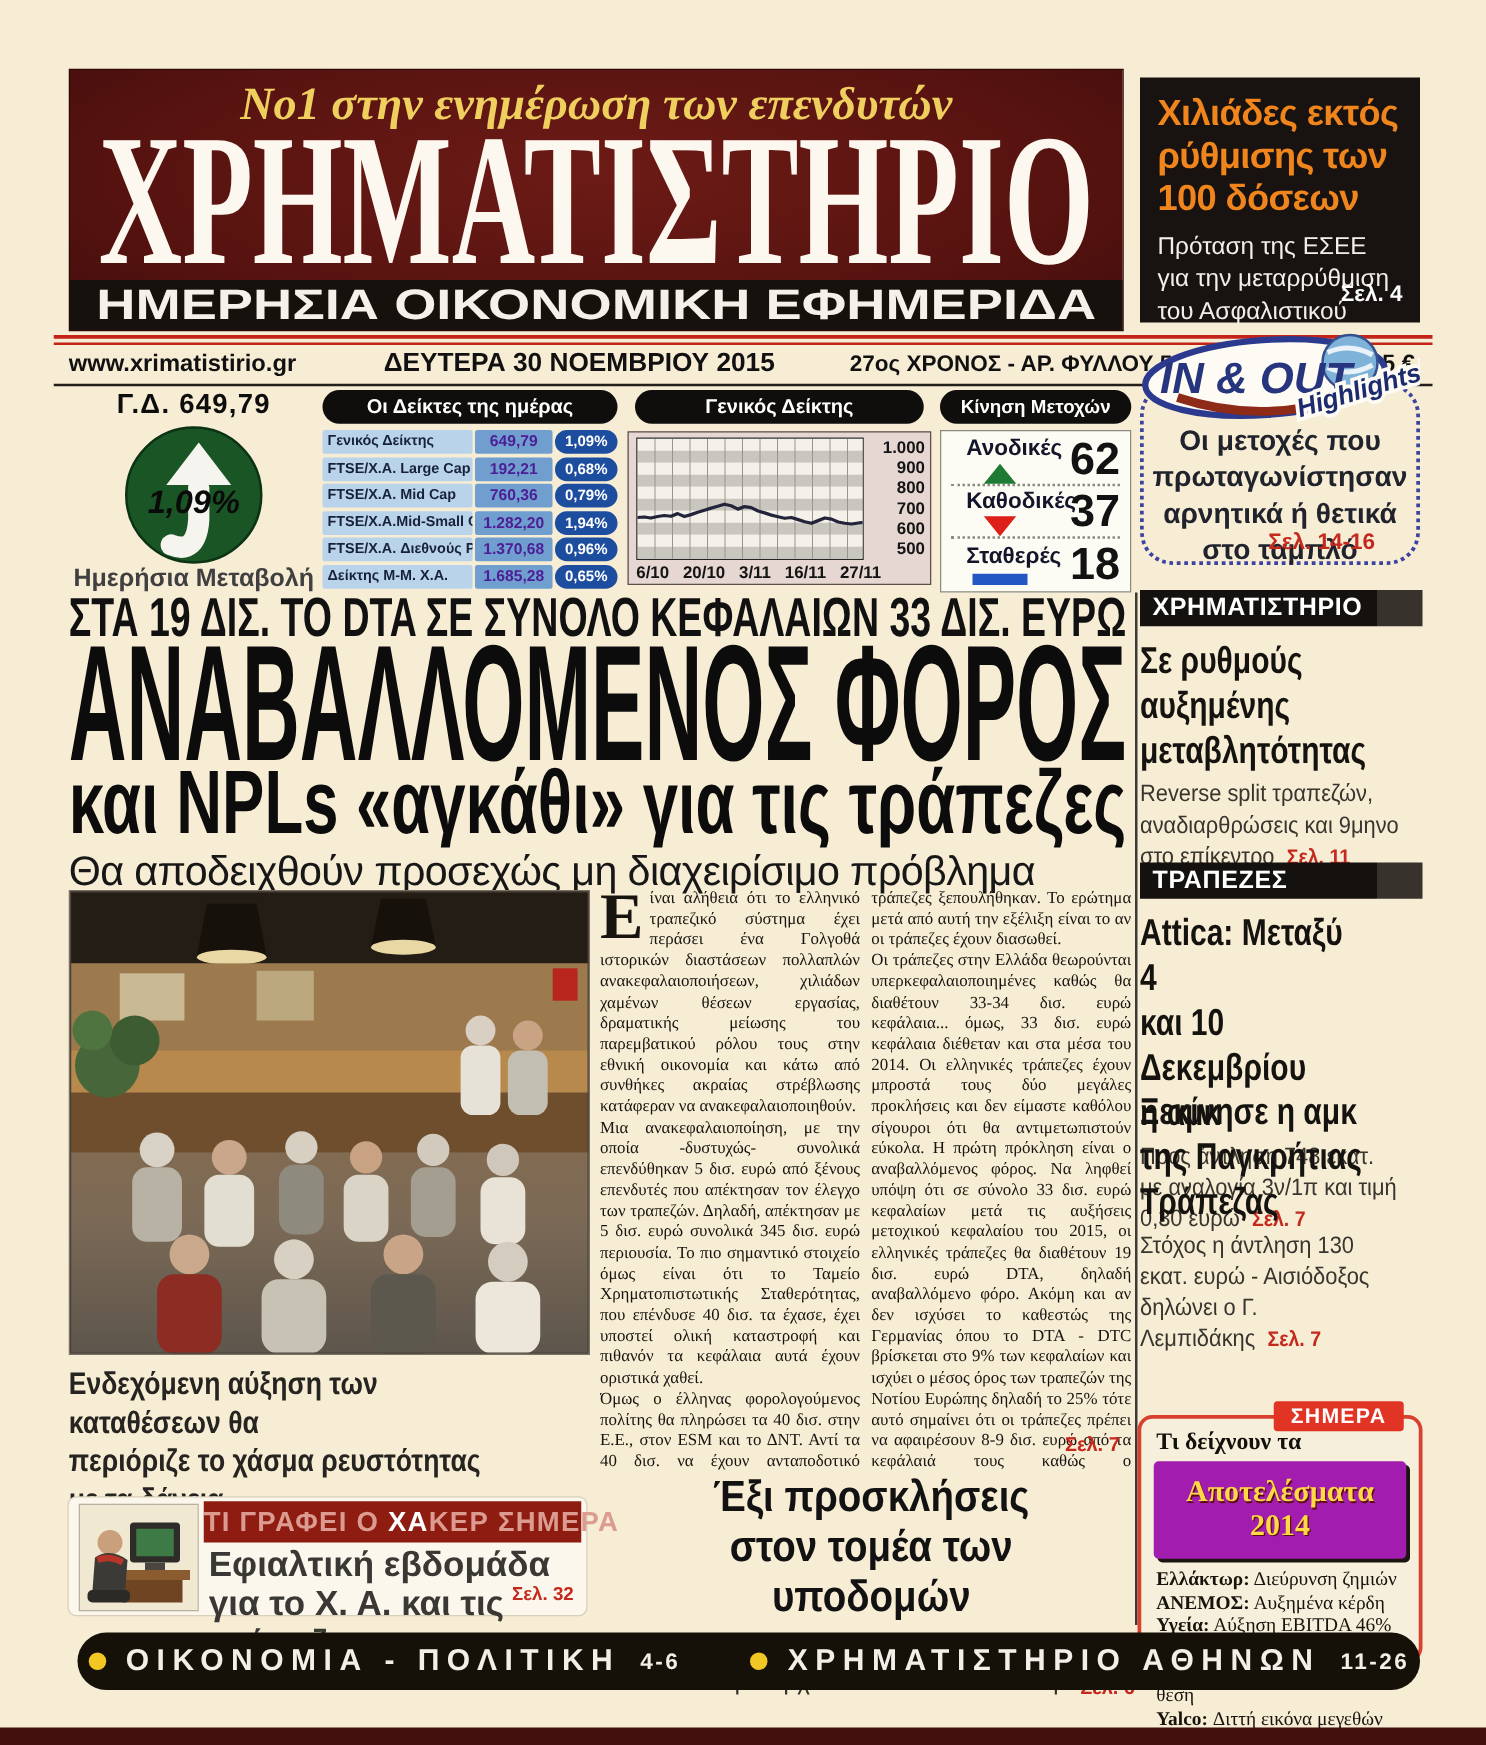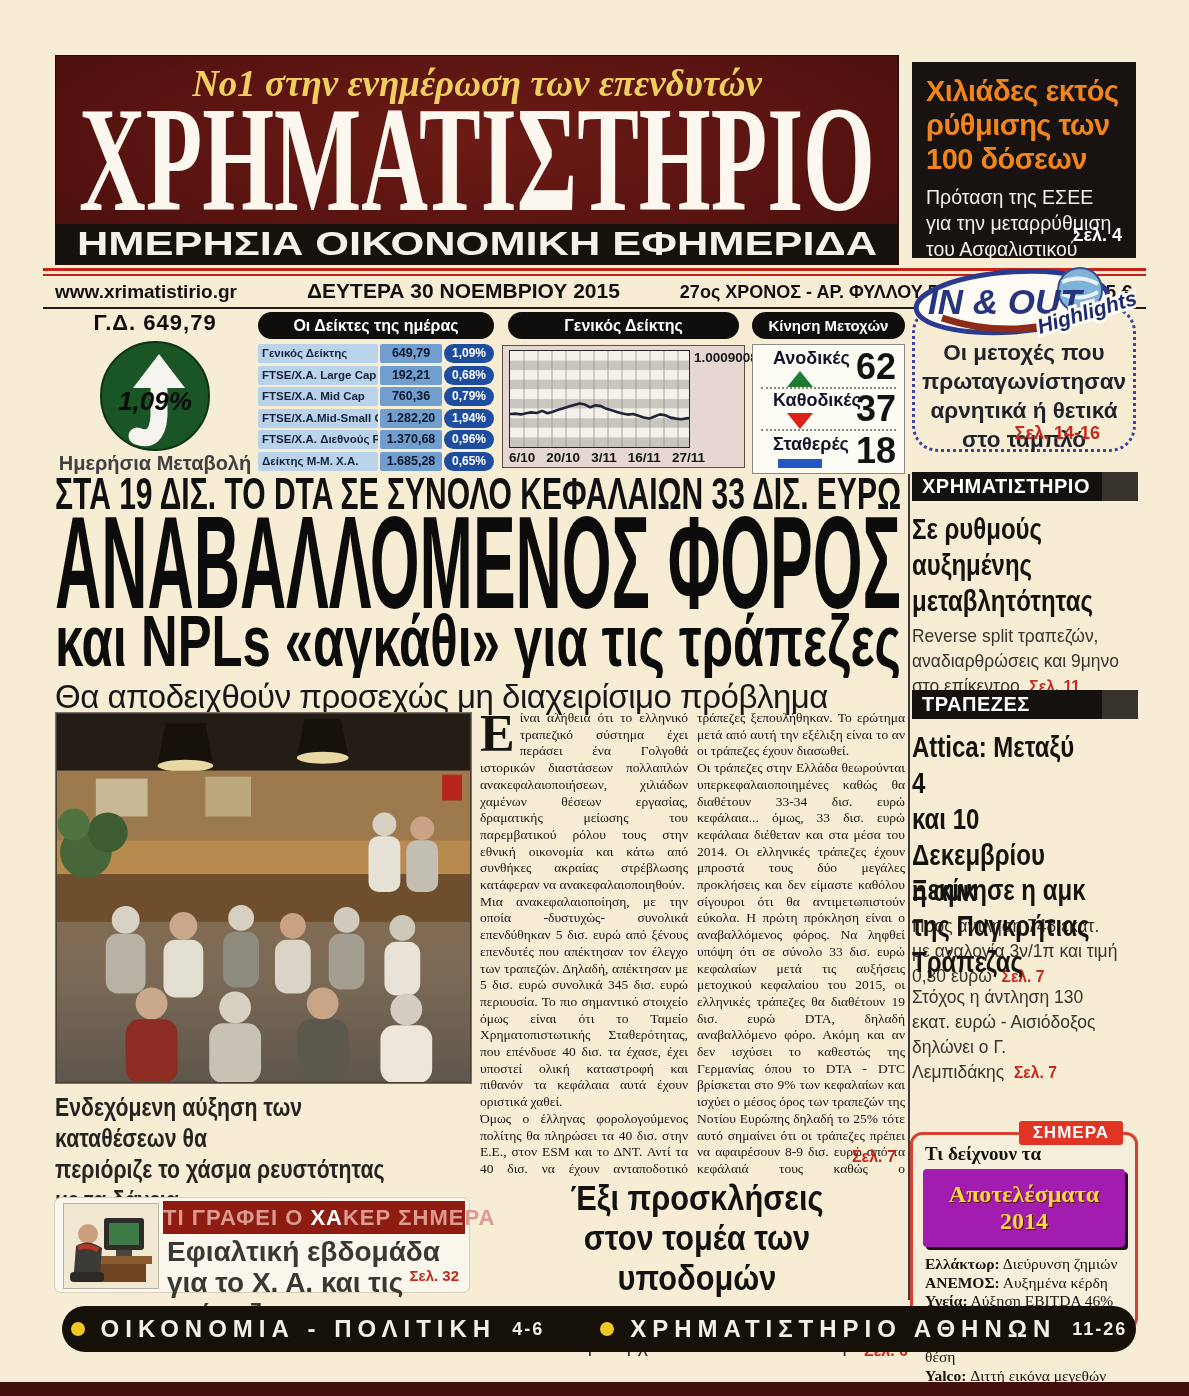--- a/index.html
+++ b/index.html
@@ -40,28 +40,28 @@
   .gdchange{position:absolute;left:0;top:142px;width:100%;font-weight:bold;font-size:20px;color:#404040;}
 
   .idx{left:258px;top:312px;width:236px;}
   .pillhead{background:#0f0e0c;color:#fff;border-radius:14px;height:27px;line-height:27px;
     text-align:center;font-weight:bold;font-size:16px;}
   .idxrows{margin-top:5px;}
   .idxrow{display:flex;gap:2px;margin-bottom:2.5px;height:19px;}
   .idxrow .n{flex:1;background:#b9d3ea;border-radius:2px;font-weight:bold;font-size:11.5px;
     line-height:19px;padding-left:4px;color:#17213a;white-space:nowrap;overflow:hidden;}
   .idxrow .v{width:62px;background:#6f9ecf;border-radius:2px;font-weight:bold;font-size:12.5px;
-    line-height:19px;text-align:center;color:#0f172a;}
+    line-height:19px;text-align:center;color:#4c1d95;}
   .idxrow .pc{width:50px;background:#1d4d9e;border-radius:10px;font-weight:bold;font-size:12px;
     line-height:19px;text-align:center;color:#fff;}
 
   .chartbox{left:502px;top:312px;width:243px;}
   .chartouter{margin-top:6px;background:#e6d7d2;border:1px solid #5a5048;padding:4px 4px 2px 6px;}
   .chartrow{display:flex;}
-  .ylabels{width:46px;display:flex;flex-direction:row;justify-content:space-between;
+  .ylabels{width:46px;display:flex;flex-direction:column;justify-content:space-between;
     text-align:right;font-weight:bold;font-size:13.5px;color:#141414;padding-left:4px;height:96px;}
   .xlabels{display:flex;justify-content:space-between;font-weight:bold;font-size:13.5px;
     color:#141414;width:196px;margin-top:2px;}
   #gd-plot{border:1.5px solid #262626;background:#f4f1ea;display:block;}
 
   .move{left:752px;top:312px;width:153px;}
   .movebox{margin-top:5px;background:#fcfbf4;border:1px solid #8a8a80;padding:2px 8px;}
   .moverow{display:flex;align-items:center;height:40px;}
   .moverow.sep{border-bottom:2px dotted #8a8a80;}
   .movelabels{width:78px;text-align:center;}

